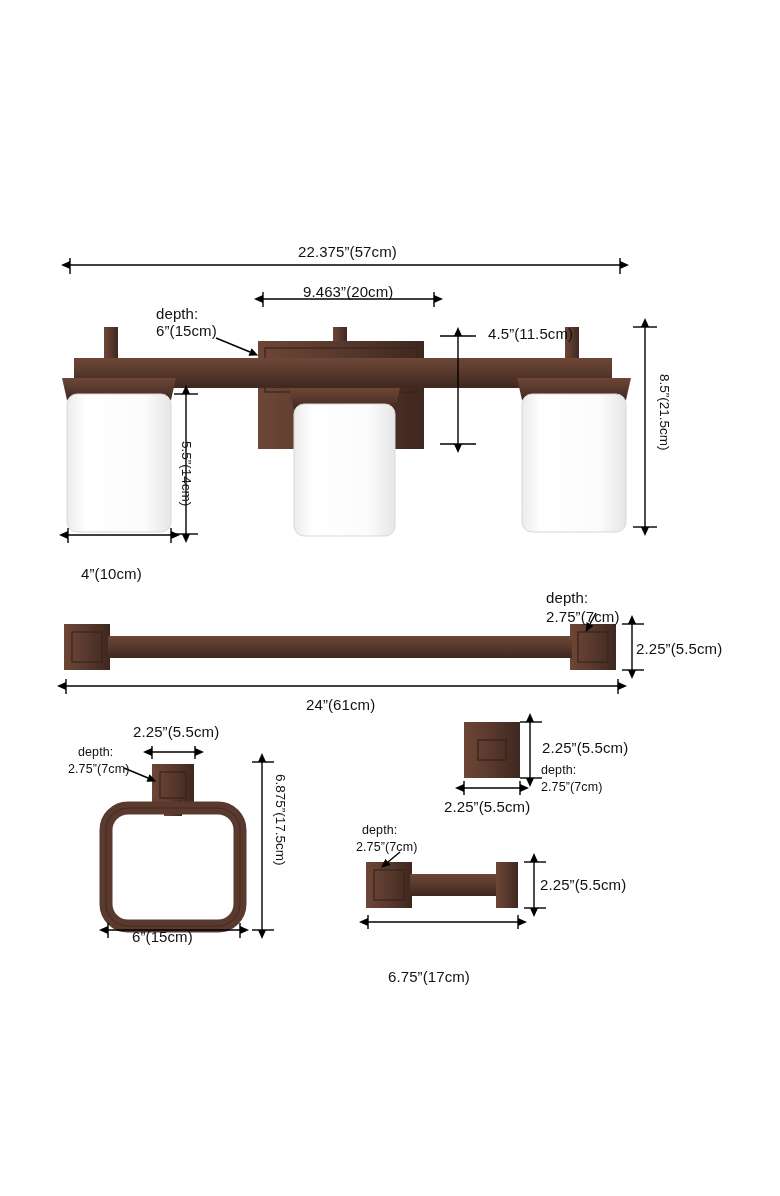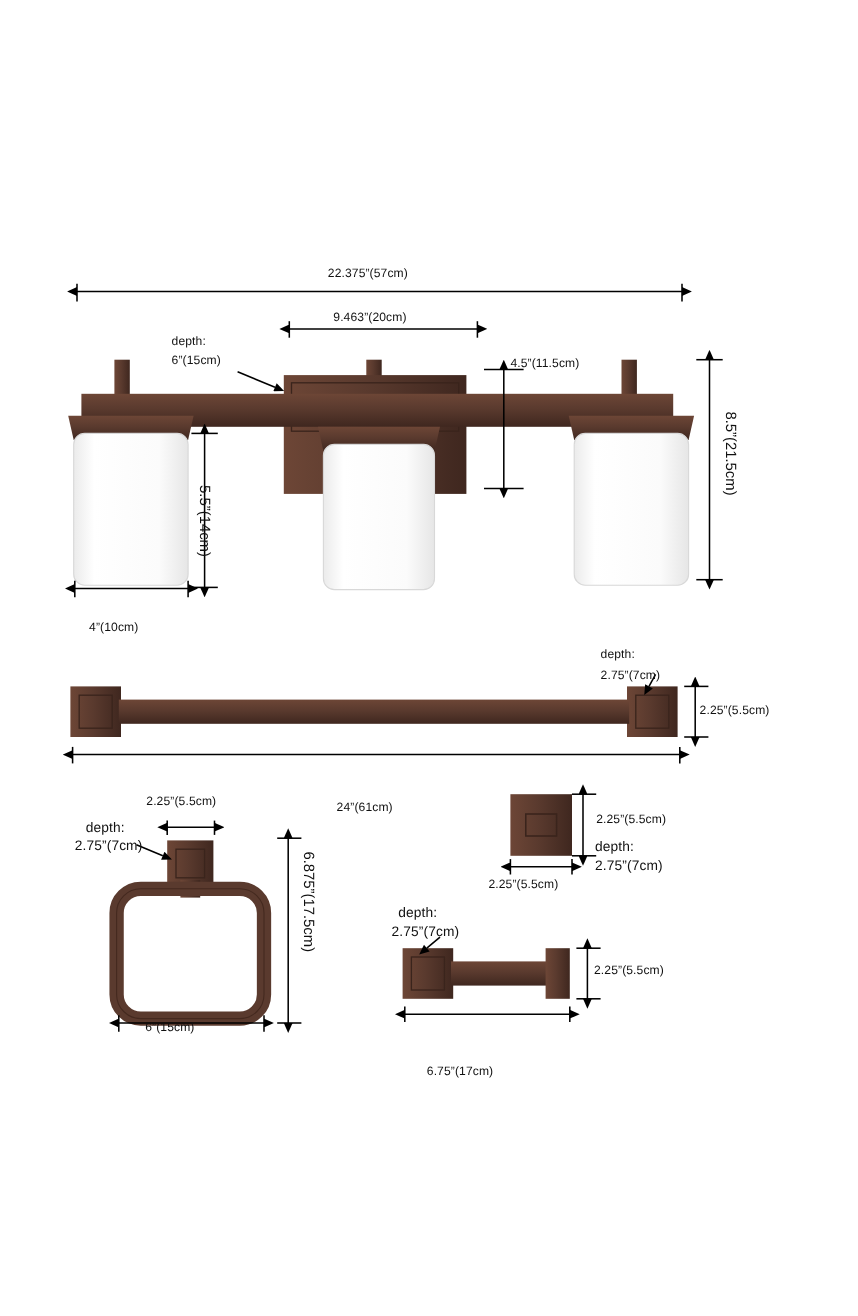--- a/index.html
+++ b/index.html
@@ -13,21 +13,21 @@
   }
   #page {
     position: relative;
     width: 780px;
     height: 1196px;
     background: #ffffff;
     overflow: hidden;
   }
   .dim-label {
     position: absolute;
-    font-size: 11px;
+    font-size: 15px;
     color: #111111;
     white-space: nowrap;
     letter-spacing: 0.1px;
   }
   .dim-label.small {
     font-size: 12.5px;
   }
   .dim-label.two-line {
     line-height: 1.15;
     text-align: center;
@@ -212,34 +212,34 @@
     </g>
   </svg>
 
   <div class="dim-label" style="left:298px; top:243px;">22.375”(57cm)</div>
 
   <div class="dim-label" style="left:303px; top:283px;">9.463”(20cm)</div>
 
   <div class="dim-label two-line" style="left:156px; top:305px;">depth:</div>
   <div class="dim-label two-line" style="left:156px; top:322px;">6”(15cm)</div>
 
-  <div class="dim-label" style="left:464px; top:325px;">4.5”(11.5cm)</div>
+  <div class="dim-label" style="left:488px; top:325px;">4.5”(11.5cm)</div>
 
   <div class="vert-label" style="left:672px; top:374px; transform: rotate(90deg);">8.5”(21.5cm)</div>
 
   <div class="vert-label" style="left:194px; top:441px; transform: rotate(90deg);">5.5”(14cm)</div>
 
   <div class="dim-label" style="left:81px; top:565px;">4”(10cm)</div>
 
   <div class="dim-label" style="left:546px; top:589px;">depth:</div>
   <div class="dim-label" style="left:546px; top:608px;">2.75”(7cm)</div>
 
   <div class="dim-label" style="left:636px; top:640px;">2.25”(5.5cm)</div>
 
-  <div class="dim-label" style="left:306px; top:696px;margin-top:32px;">24”(61cm)</div>
+  <div class="dim-label" style="left:306px; top:696px;">24”(61cm)</div>
 
   <div class="dim-label" style="left:133px; top:723px;">2.25”(5.5cm)</div>
 
   <div class="dim-label small" style="left:78px; top:745px;">depth:</div>
   <div class="dim-label small" style="left:68px; top:762px;">2.75”(7cm)</div>
 
   <div class="vert-label" style="left:288px; top:774px; transform: rotate(90deg);">6.875”(17.5cm)</div>
 
   <div class="dim-label" style="left:132px; top:928px;">6”(15cm)</div>
 

